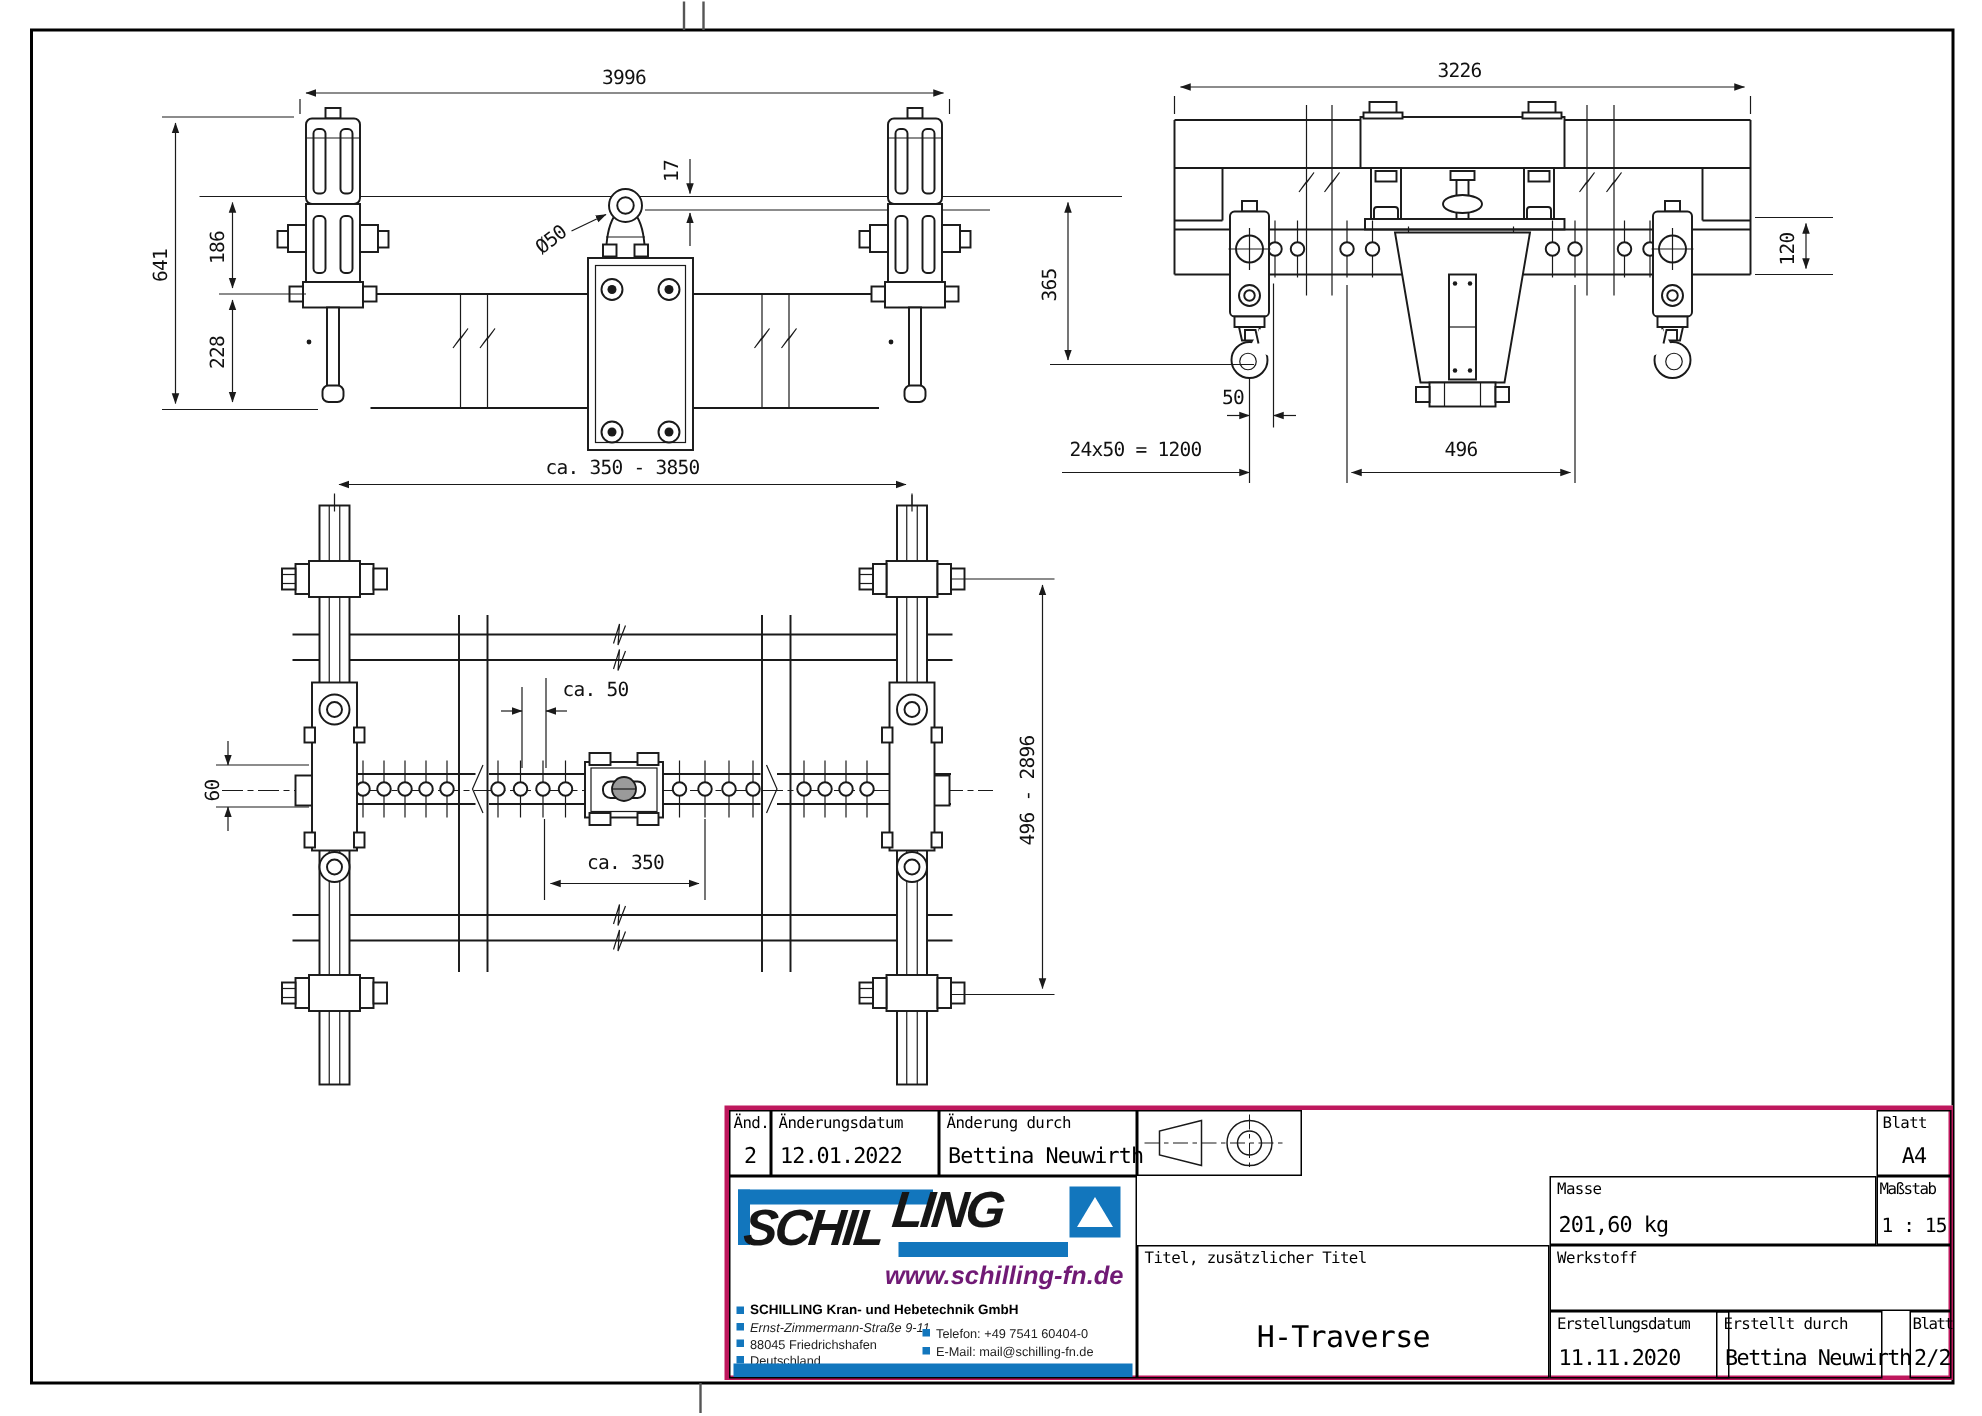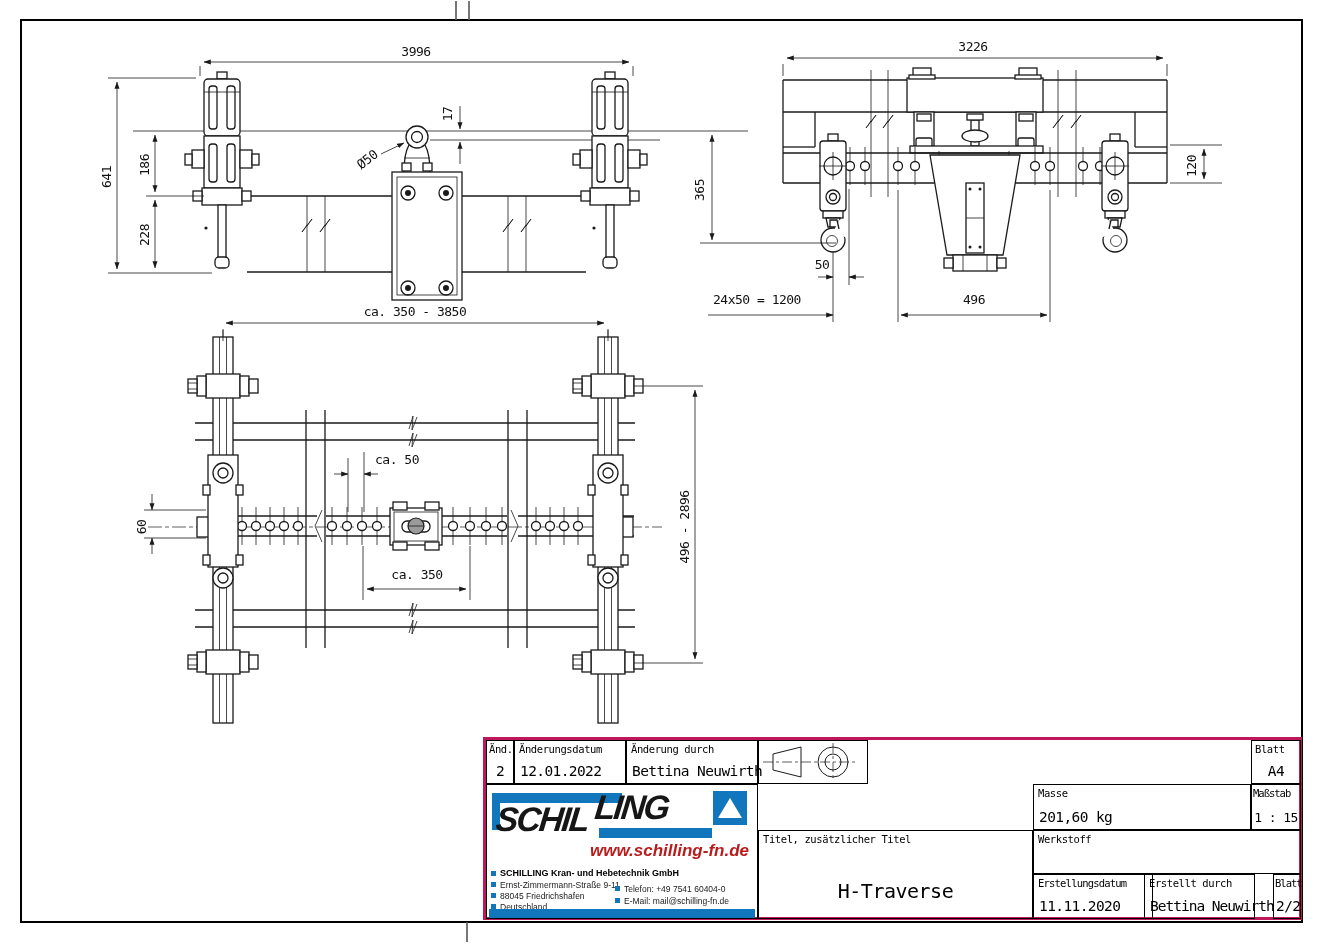--- a/index.html
+++ b/index.html
@@ -15,21 +15,21 @@
   
   #tb{position:absolute;left:483px;top:737px;width:819px;height:183px;border:3px solid #be185d;box-sizing:border-box;background:#fff;}
   .cell{position:absolute;border:1px solid #000;box-sizing:border-box;font-family:"DejaVu Sans Mono",monospace;}
   .lbl{font-size:10.5px;padding:2px 0 0 4px;white-space:nowrap;letter-spacing:-0.4px;}
   .val{position:absolute;left:5px;bottom:4px;font-size:14.5px;white-space:nowrap;letter-spacing:-0.6px;}
   .ctr{left:0;right:0;text-align:center;}
   
   #logo-cell{overflow:hidden;}
   .blue{background:#1276bd;}
   .lg-txt{position:absolute;color:#161616;font-family:"Liberation Sans",sans-serif;font-weight:bold;font-style:italic;font-size:34px;letter-spacing:-2px;transform:skewX(-6deg);line-height:1;}
-  .site{position:absolute;right:8px;top:56px;color:#b91c1c;font-family:"Liberation Sans",sans-serif;font-weight:bold;font-style:italic;font-size:17px;}
+  .site{position:absolute;right:8px;top:56px;color:#701a75;font-family:"Liberation Sans",sans-serif;font-weight:bold;font-style:italic;font-size:17px;}
   .adr{position:absolute;font-size:8.5px;color:#222;white-space:nowrap;font-family:"Liberation Sans",sans-serif;}
   .adr.b{font-weight:bold;font-size:9px;color:#000;}
   .bullet{position:absolute;width:5px;height:5px;background:#1276bd;}
 </style>
 </head>
 <body>
 
 
 
 <svg width="1321" height="944" viewBox="0 0 1321 944">
@@ -428,21 +428,21 @@
     <div class="blue" style="position:absolute;left:112px;top:43px;width:113px;height:10px;"></div>
     <div class="blue" style="position:absolute;left:226px;top:6px;width:34px;height:34px;">
       <svg width="34" height="34" viewBox="0 0 34 34">
           <polygon points="17,7 29,27 5,27" fill="#fff"></polygon>
         </svg>
     </div>
     <div class="site">www.schilling-fn.de</div>
     <span class="bullet" style="left:4px;top:86px;"></span>
     <div class="adr b" style="left:13px;top:83px;">SCHILLING Kran- und Hebetechnik GmbH</div>
     <span class="bullet" style="left:4px;top:97px;"></span>
-    <div class="adr" style="left:13px;top:95px;">Ernst-Zimmermann-Straße 9-11</div>
+    <div class="adr" style="left:13px;top:95px;font-style:italic;">Ernst-Zimmermann-Straße 9-11</div>
     <span class="bullet" style="left:4px;top:108px;"></span>
     <div class="adr" style="left:13px;top:106px;">88045 Friedrichshafen</div>
     <span class="bullet" style="left:4px;top:119px;"></span>
     <div class="adr" style="left:13px;top:117px;">Deutschland</div>
     <span class="bullet" style="left:128px;top:101px;"></span>
     <div class="adr" style="left:137px;top:99px;">Telefon: +49 7541 60404-0</div>
     <span class="bullet" style="left:128px;top:113px;"></span>
     <div class="adr" style="left:137px;top:111px;">E-Mail: mail@schilling-fn.de</div>
     <div class="blue" style="position:absolute;left:2px;top:124px;width:266px;height:11px;"></div>
   </div>

